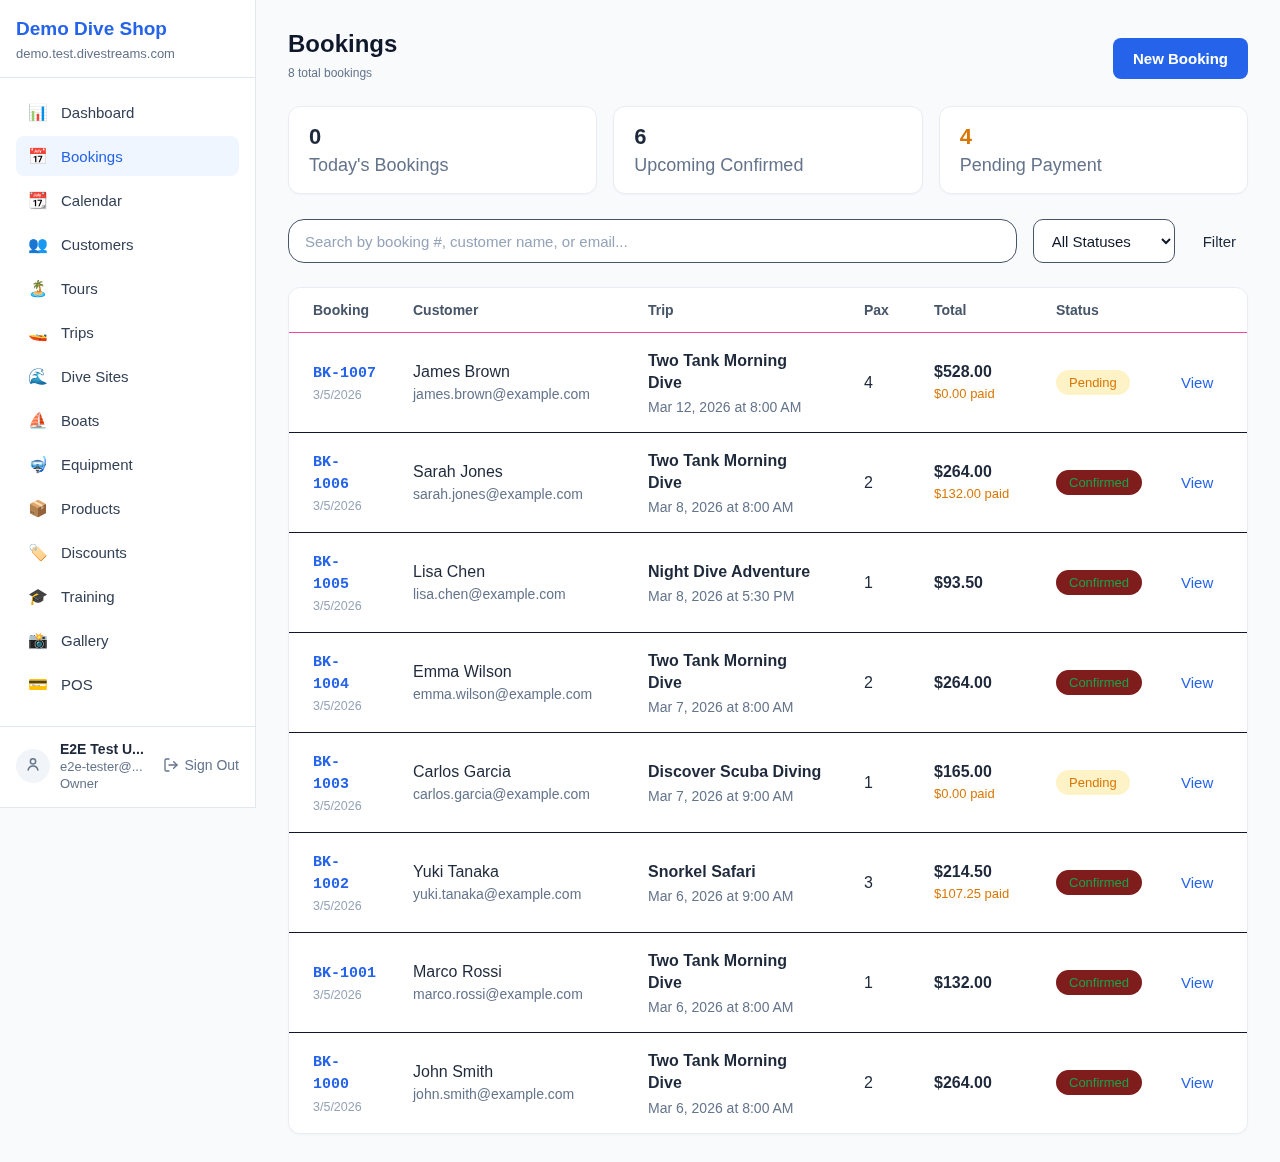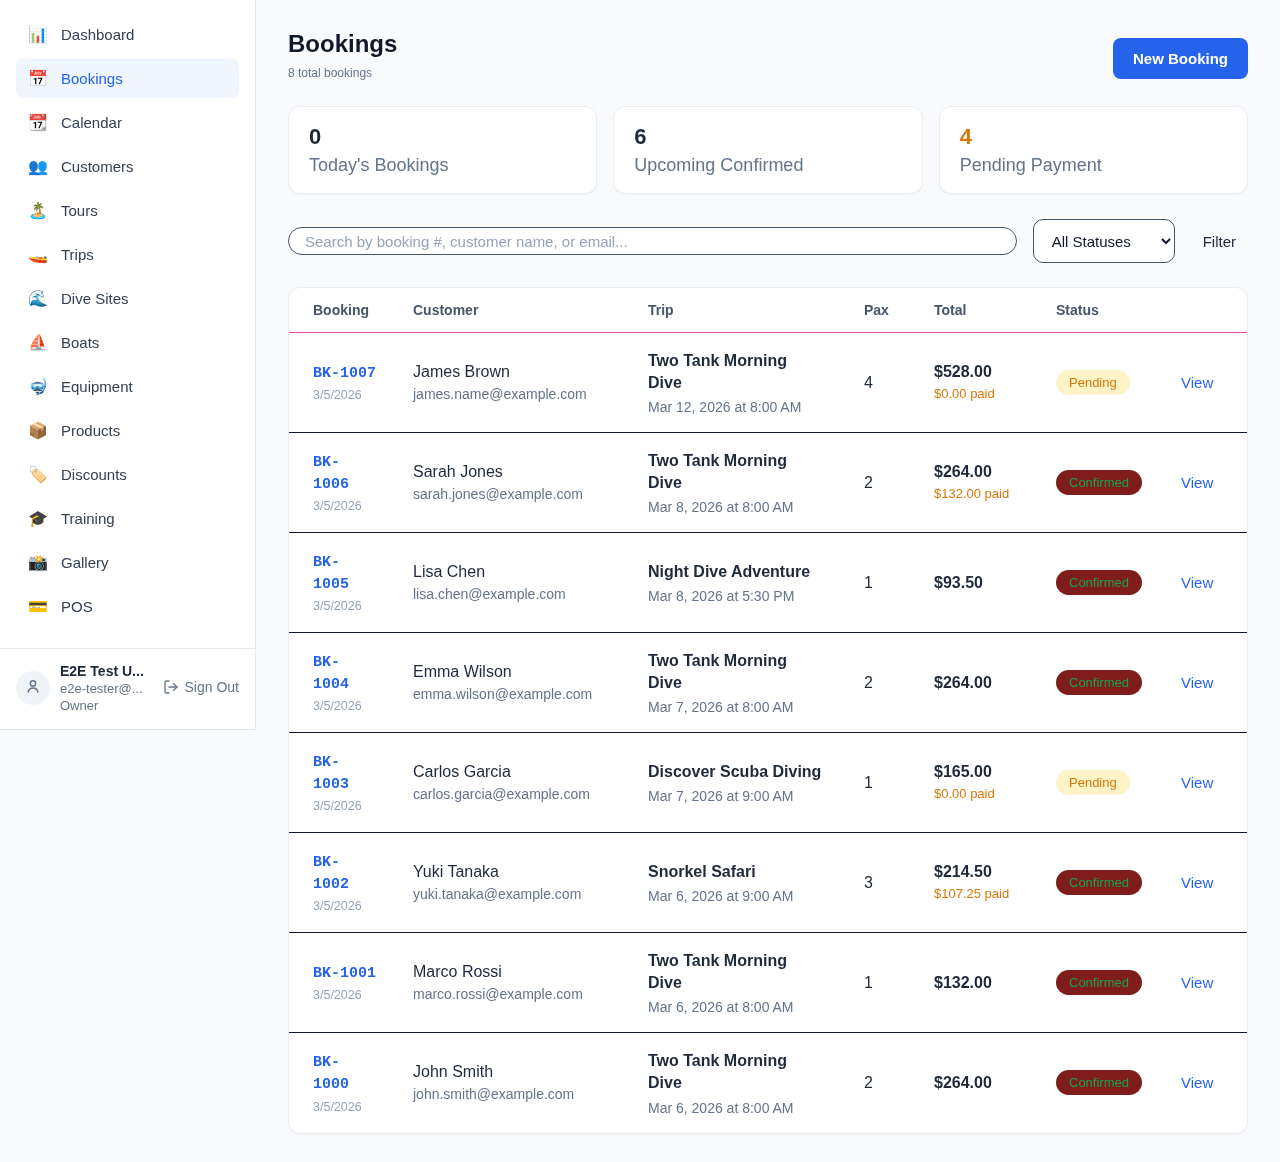--- a/index.html
+++ b/index.html
@@ -68,21 +68,21 @@
     flex:1; background:#ffffff; border:1px solid #e9edf3; border-radius:12px;
     padding:17px 20px;
     box-shadow:0 1px 2px rgba(15,23,42,0.03);
   }
   .stat-value { font-size:22px; font-weight:700; color:#1e293b; }
   .stat-value.orange { color:#d97706; }
   .stat-label { font-size:18px; color:#64748b; margin-top:5px; }
 
   .controls { display:flex; align-items:center; gap:16px; margin-top:25px; }
   .search-input {
-    flex:1; height:28px; border:1px solid #475569; border-radius:16px;
+    flex:1; height:44px; border:1px solid #475569; border-radius:16px;
     padding:0 16px; font-size:15px; color:#ec4899; background:#fff;
     font-family:inherit; outline:none;
   }
   .search-input::placeholder { color:#94a3b8; }
   .status-select {
     height:44px; border:1px solid #475569; border-radius:10px;
     background:#fff; font-size:15px; color:#0f172a; padding:0 10px 0 14px;
     font-family:inherit; min-width:142px;
   }
   .filter-btn {
@@ -132,20 +132,24 @@
   }
   .badge[data-status="pending"] { background:#fef3c7; color:#d97706; }
   .badge[data-status="confirmed"] { background:#7f1d1d; color:#16a34a; }
 
   .view { color:#2563eb; font-size:15px; font-weight:500; text-decoration:none; cursor:pointer; }
 </style>
 </head>
 <body>
 
 <aside class="sidebar">
+  <div class="brand">
+    <div class="brand-name">Demo Dive Shop</div>
+    <div class="brand-domain">demo.test.divestreams.com</div>
+  </div>
 
   <nav class="nav">
     <a class="nav-item">
         <span class="nav-icon">📊</span>
         <span>Dashboard</span>
       </a>
     <a class="nav-item active">
         <span class="nav-icon">📅</span>
         <span>Bookings</span>
       </a>
@@ -279,21 +283,21 @@
           <th>Status</th>
           <th></th>
         </tr>
       </thead>
       <tbody>
 
         <tr>
           <td><a class="bid"><span>BK-1007</span></a><div class="bdate">3/5/2026</div></td>
           <td>
               <div class="cname">James Brown</div>
-              <div class="cemail">james.name@example.com</div>
+              <div class="cemail">james.brown@example.com</div>
             </td>
           <td>
               <div class="tname">Two Tank Morning Dive</div>
               <div class="tdate">Mar 12, 2026 at 8:00 AM</div>
             </td>
           <td class="c-pax">4</td>
           <td>
               <div class="amt">$528.00</div>
               <div class="paid">$0.00 paid</div>
             </td>

